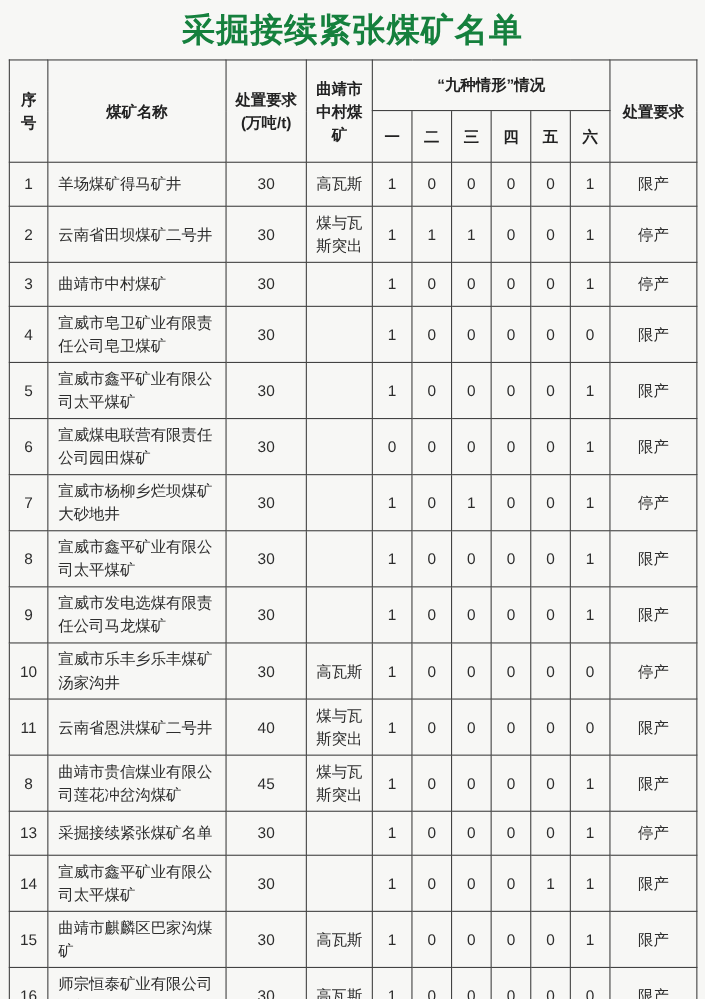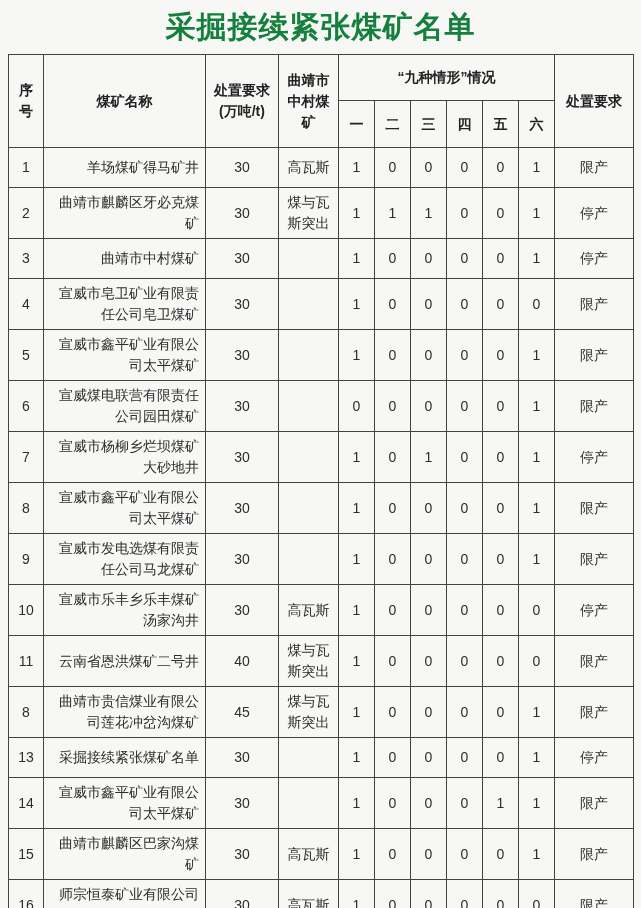--- a/index.html
+++ b/index.html
@@ -37,21 +37,21 @@
     overflow-wrap: anywhere;
   }
   .mine-table th {
     font-weight: bold;
     color: #222;
   }
   thead tr.hdr-top { height: 46px; }
   thead tr.hdr-sub { height: 47px; }
   tbody tr { height: 40px; }
   .mine-table td.name {
-    text-align: right;
+    text-align: left;
     padding-left: 9px;
     padding-right: 6px;
   }
 </style>
 </head>
 <body>
 
 <div class="page-title">采掘接续紧张煤矿名单</div>
 
 <table class="mine-table">
@@ -95,21 +95,21 @@
         <td>1</td>
         <td>0</td>
         <td>0</td>
         <td>0</td>
         <td>0</td>
         <td>1</td>
         <td>限产</td>
       </tr>
       <tr>
         <td>2</td>
-        <td class="name">曲靖市麒麟区牙必克煤矿</td>
+        <td class="name">云南省田坝煤矿二号井</td>
         <td>30</td>
         <td>煤与瓦斯突出</td>
         <td>1</td>
         <td>1</td>
         <td>1</td>
         <td>0</td>
         <td>0</td>
         <td>1</td>
         <td>停产</td>
       </tr>

